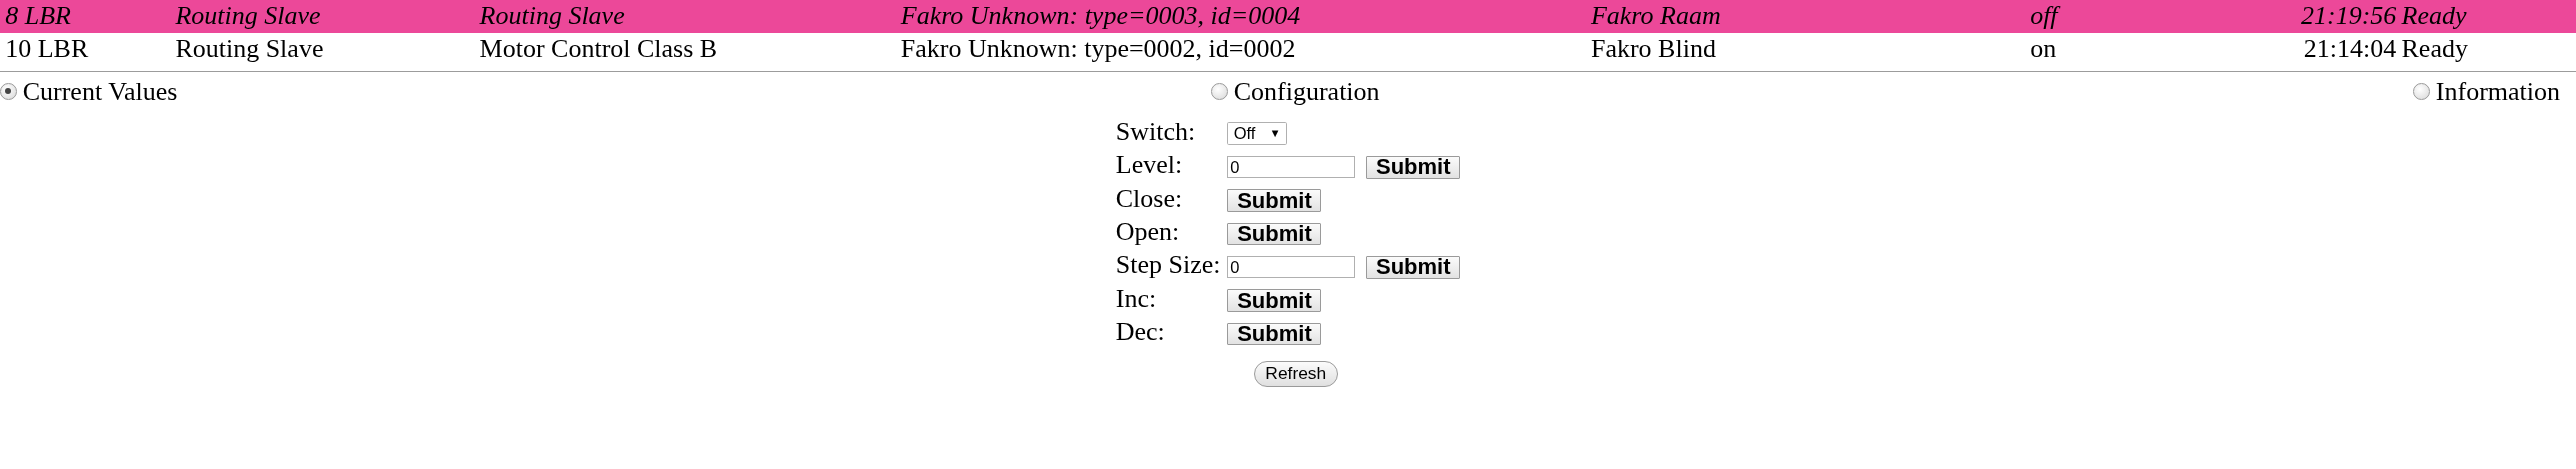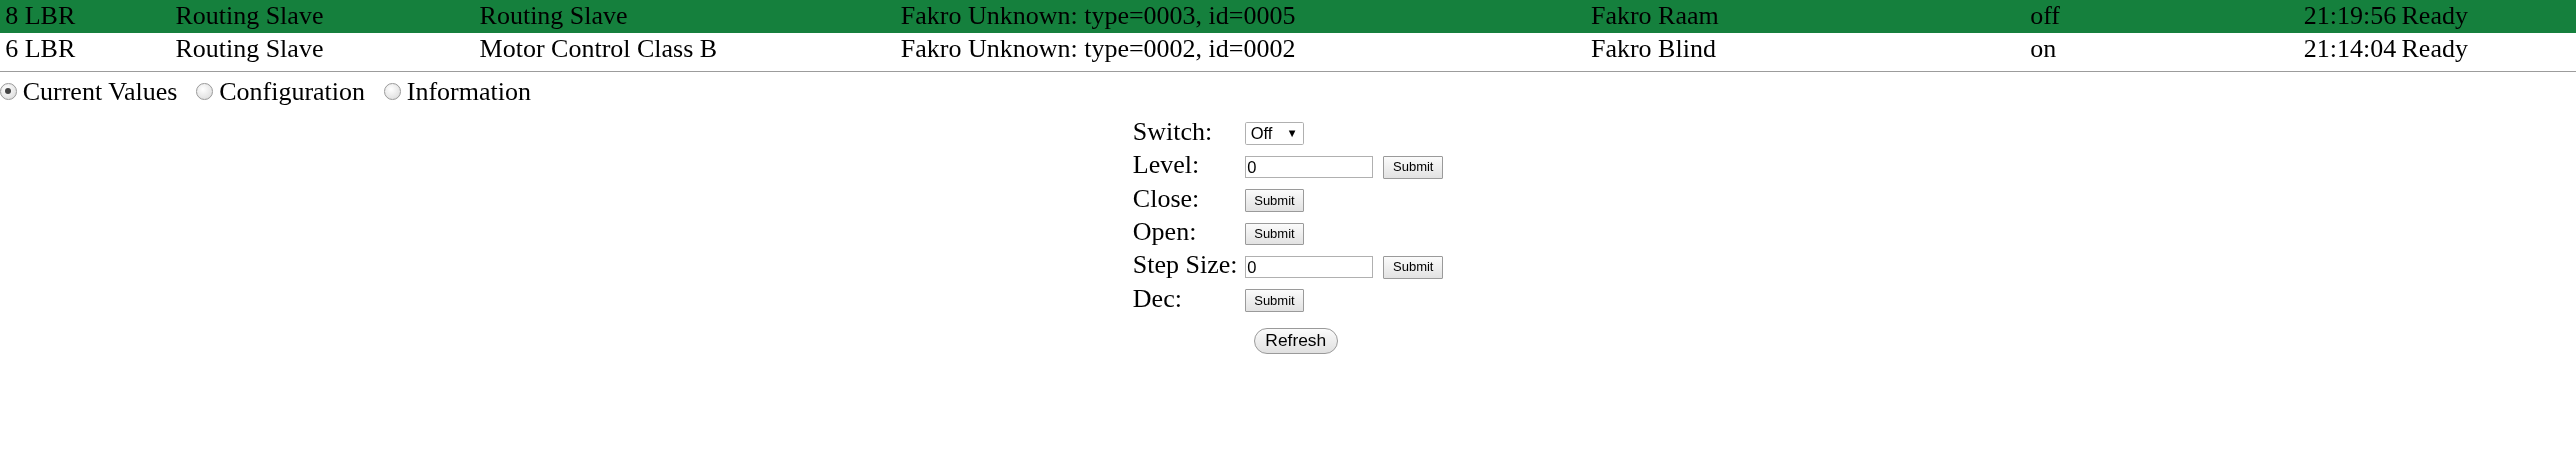--- a/index.html
+++ b/index.html
@@ -23,21 +23,22 @@
     table-layout: fixed;
   }
   .device-table td {
     padding: 1.7px 0 3.5px 5.2px;
     font-size: 26px;
     line-height: 28px;
     white-space: nowrap;
     vertical-align: middle;
   }
   .row-highlight td {
-    background: #15803d;
+    background: #ec4899;
+    font-style: italic;
   }
 
   .col-id     { width: 165px; }
   .col-type   { width: 299px; }
   .col-class  { width: 416px; }
   .col-desc   { width: 685px; }
   .col-name   { width: 434px; }
   .col-state  { width: 174px; }
   .col-time   { width: 187px; text-align: right; }
   .col-status { width: 216px; }
@@ -51,21 +52,21 @@
   }
 
   
   .control-panel {
     text-align: center;
     margin-top: 5.2px;
   }
 
   .mode-row {
     display: flex;
-    justify-content: flex-start;
+    justify-content: space-between;
     align-items: center;
     gap: 0;
     font-size: 26px;
     line-height: 29.5px;
   }
   .mode-option {
     display: inline-flex;
     align-items: center;
     margin-right: 19px;
   }
@@ -121,30 +122,31 @@
     line-height: 22px;
     padding: 0 1.7px;
     border: 0.9px solid #b0b0b0;
     background: #ffffff;
     color: #000;
     box-sizing: border-box;
     vertical-align: middle;
   }
   .btn {
     font-family: "Liberation Sans", sans-serif;
-    font-size: 13px;
+    font-size: 22px;
     line-height: 15.6px;
     padding: 2.6px 8.7px;
     border: 0.9px solid #9a9a9a;
     border-radius: 1px;
     background: linear-gradient(#fbfbfb, #e2e2e2);
     color: #000;
     vertical-align: middle;
     cursor: pointer;
     margin-left: 4.3px;
+    font-weight: bold;
   }
   .btn.no-gap { margin-left: 0; }
 
   .select {
     font-family: "Liberation Sans", sans-serif;
     font-size: 16.5px;
     line-height: 17.4px;
     padding: 1.7px 5.2px 1.7px 5.2px;
     border: 0.9px solid #b0b0b0;
     border-radius: 1.7px;
@@ -179,28 +181,28 @@
 </style>
 </head>
 <body>
 
 <table class="device-table">
   <tbody>
     <tr class="row-highlight">
       <td class="col-id">8 LBR</td>
       <td class="col-type">Routing Slave</td>
       <td class="col-class">Routing Slave</td>
-      <td class="col-desc">Fakro Unknown: type=0003, id=0005</td>
+      <td class="col-desc">Fakro Unknown: type=0003, id=0004</td>
       <td class="col-name">Fakro Raam</td>
       <td class="col-state">off</td>
       <td class="col-time">21:19:56</td>
       <td class="col-status">Ready</td>
     </tr>
     <tr>
-      <td class="col-id">6 LBR</td>
+      <td class="col-id">10 LBR</td>
       <td class="col-type">Routing Slave</td>
       <td class="col-class">Motor Control Class B</td>
       <td class="col-desc">Fakro Unknown: type=0002, id=0002</td>
       <td class="col-name">Fakro Blind</td>
       <td class="col-state">on</td>
       <td class="col-time">21:14:04</td>
       <td class="col-status">Ready</td>
     </tr>
   </tbody>
 </table>
@@ -259,20 +261,26 @@
     </div>
 
     <div class="form-row">
       <div class="form-label">Step Size:</div>
       <div class="form-control">
         <input class="text-input" type="text" value="0" style="">
         <button class="btn">Submit</button>
       </div>
     </div>
 
+    <div class="form-row">
+      <div class="form-label">Inc:</div>
+      <div class="form-control">
+        <button class="btn no-gap">Submit</button>
+      </div>
+    </div>
 
     <div class="form-row">
       <div class="form-label">Dec:</div>
       <div class="form-control">
         <button class="btn no-gap">Submit</button>
       </div>
     </div>
 
   </div>
 

